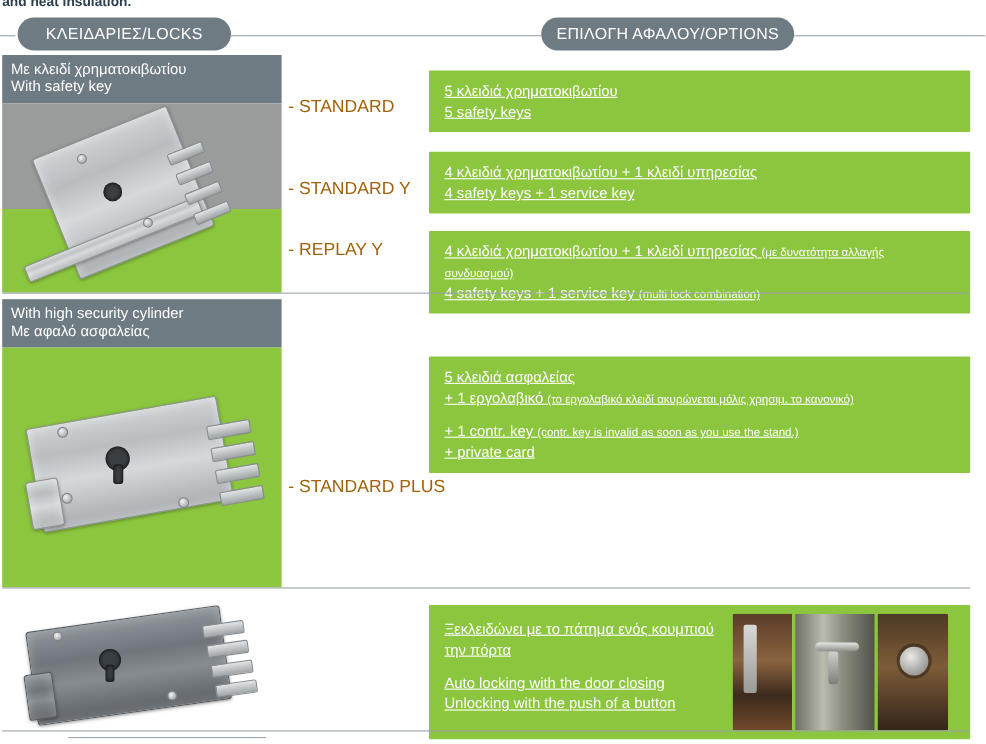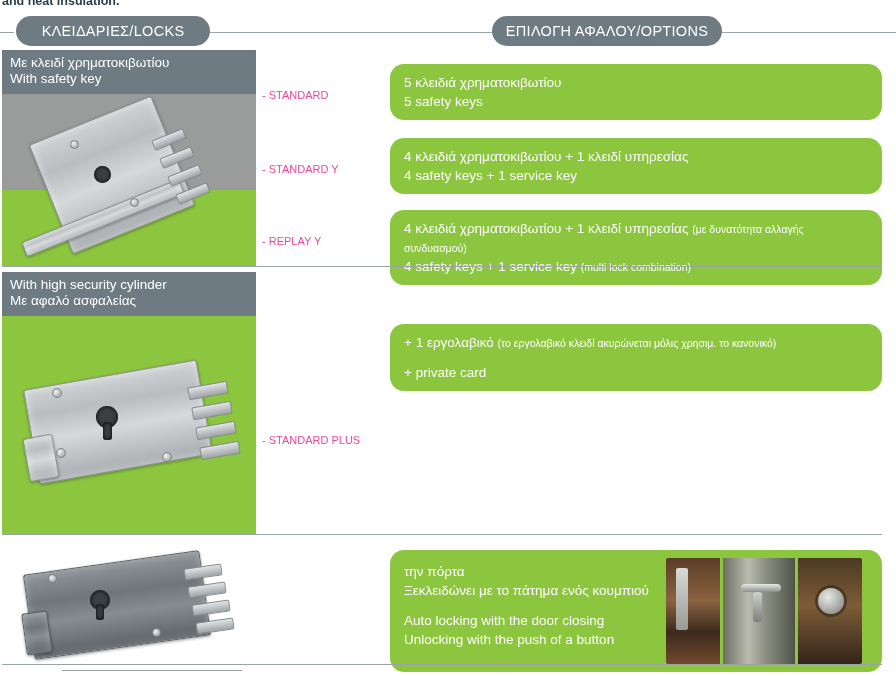--- a/index.html
+++ b/index.html
@@ -118,35 +118,36 @@
     background: linear-gradient(180deg,#8e9499 0%,#6f757a 35%,#868c90 60%,#5c6165 100%);
     border: 1px solid #595e62;
     border-radius: 3px;
     box-shadow: 0 1px 3px rgba(0,0,0,.4), inset 0 0 10px rgba(255,255,255,.25);
   }
 
   
   .optlabel {
     position: absolute;
     left: 262px;
-    font-size: 11px;
-    color: #ec4899;
+    font-size: 16px;
+    color: #a16207;
     white-space: nowrap;
   }
   .optlabel .l2 { display: block; margin-left: 8px; }
 
   .greenbox {
     position: absolute;
     left: 390px;
     background: #8cc63e;
     color: #ffffff;
-    border-radius: 14px;
+    border-radius: 1px;
     padding: 9px 14px;
     line-height: 1.42;
     font-size: 13.5px;
+    text-decoration: underline;
   }
   .greenbox .small {
     font-size: 10.5px;
   }
   .gap { display: block; height: 11px; }
 
   .divider {
     position: absolute;
     left: 2px;
     width: 880px;
@@ -218,21 +219,21 @@
     <div>5 κλειδιά χρηματοκιβωτίου</div>
     <div>5 safety keys</div>
   </div>
 
   <div class="optlabel" style="top:113px;">- STANDARD Y</div>
   <div class="greenbox" style="top:88px;width:492px;">
     <div>4 κλειδιά χρηματοκιβωτίου + 1 κλειδί υπηρεσίας</div>
     <div>4 safety keys + 1 service key</div>
   </div>
 
-  <div class="optlabel" style="top:185px;">- REPLAY Y</div>
+  <div class="optlabel" style="top:169px;">- REPLAY Y</div>
   <div class="greenbox" style="top:160px;width:492px;">
     <div>
       <span>4 κλειδιά χρηματοκιβωτίου + 1 κλειδί υπηρεσίας</span>
       <span class="small">(με δυνατότητα αλλαγής συνδυασμού)</span>
     </div>
     <div>
       <span>4 safety keys + 1 service key</span>
       <span class="small">(multi lock combination)</span>
     </div>
   </div>
@@ -254,25 +255,30 @@
       <div class="keyhole" style="left:94px;top:90px;width:22px;height:22px;"></div>
       <div class="keyhole" style="left:101px;top:106px;width:9px;height:18px;border-radius:3px;"></div>
       <div class="screw" style="left:50px;top:72px;width:10px;height:10px;"></div>
       <div class="screw" style="left:54px;top:132px;width:10px;height:10px;"></div>
       <div class="screw" style="left:160px;top:136px;width:10px;height:10px;"></div>
     </div>
   </div>
 
   <div class="optlabel" style="top:340px;margin-top:44px;">- STANDARD PLUS</div>
   <div class="greenbox" style="top:274px;width:492px;">
+    <div>5 κλειδιά ασφαλείας</div>
     <div>
       <span>+ 1 εργολαβικό</span>
       <span class="small">(το εργολαβικό κλειδί ακυρώνεται μόλις χρησιμ. το κανονικό)</span>
     </div>
     <span class="gap"></span>
+    <div>
+      <span>+ 1 contr. key</span>
+      <span class="small">(contr. key is invalid as soon as you use the stand.)</span>
+    </div>
     <div>+ private card</div>
   </div>
 
   <div class="divider" style="top:484px;"></div>
 
   <div class="leftcol" style="top:490px;">
     <div class="lockphoto" style="top:0;height:126px;background:#ffffff;">
       <div class="darkbody" style="left:26px;top:22px;width:178px;height:86px;transform:rotate(-8deg);"></div>
       <div class="darkbody" style="left:22px;top:72px;width:26px;height:42px;transform:rotate(-8deg);"></div>
       <div class="bolt" style="left:182px;top:26px;width:38px;height:12px;transform:rotate(-8deg);"></div>
@@ -281,22 +287,22 @@
       <div class="bolt" style="left:194px;top:80px;width:38px;height:12px;transform:rotate(-8deg);"></div>
       <div class="keyhole" style="left:88px;top:50px;width:20px;height:20px;"></div>
       <div class="keyhole" style="left:94px;top:64px;width:8px;height:16px;border-radius:3px;"></div>
       <div class="screw" style="left:46px;top:34px;width:9px;height:9px;"></div>
       <div class="screw" style="left:150px;top:88px;width:9px;height:9px;"></div>
     </div>
   </div>
 
 
   <div class="greenbox" style="top:500px;width:492px;height:122px;padding-top:12px;">
+    <div>Ξεκλειδώνει με το πάτημα ενός κουμπιού</div>
     <div>την πόρτα</div>
-    <div>Ξεκλειδώνει με το πάτημα ενός κουμπιού</div>
     <span class="gap"></span>
     <div>Auto locking with the door closing</div>
     <div>Unlocking with the push of a button</div>
   </div>
 
   <div class="photostrip" style="left:666px;top:508px;width:196px;height:106px;">
     <div class="ph ph1"></div>
     <div class="ph ph2"></div>
     <div class="ph ph3"></div>
   </div>

